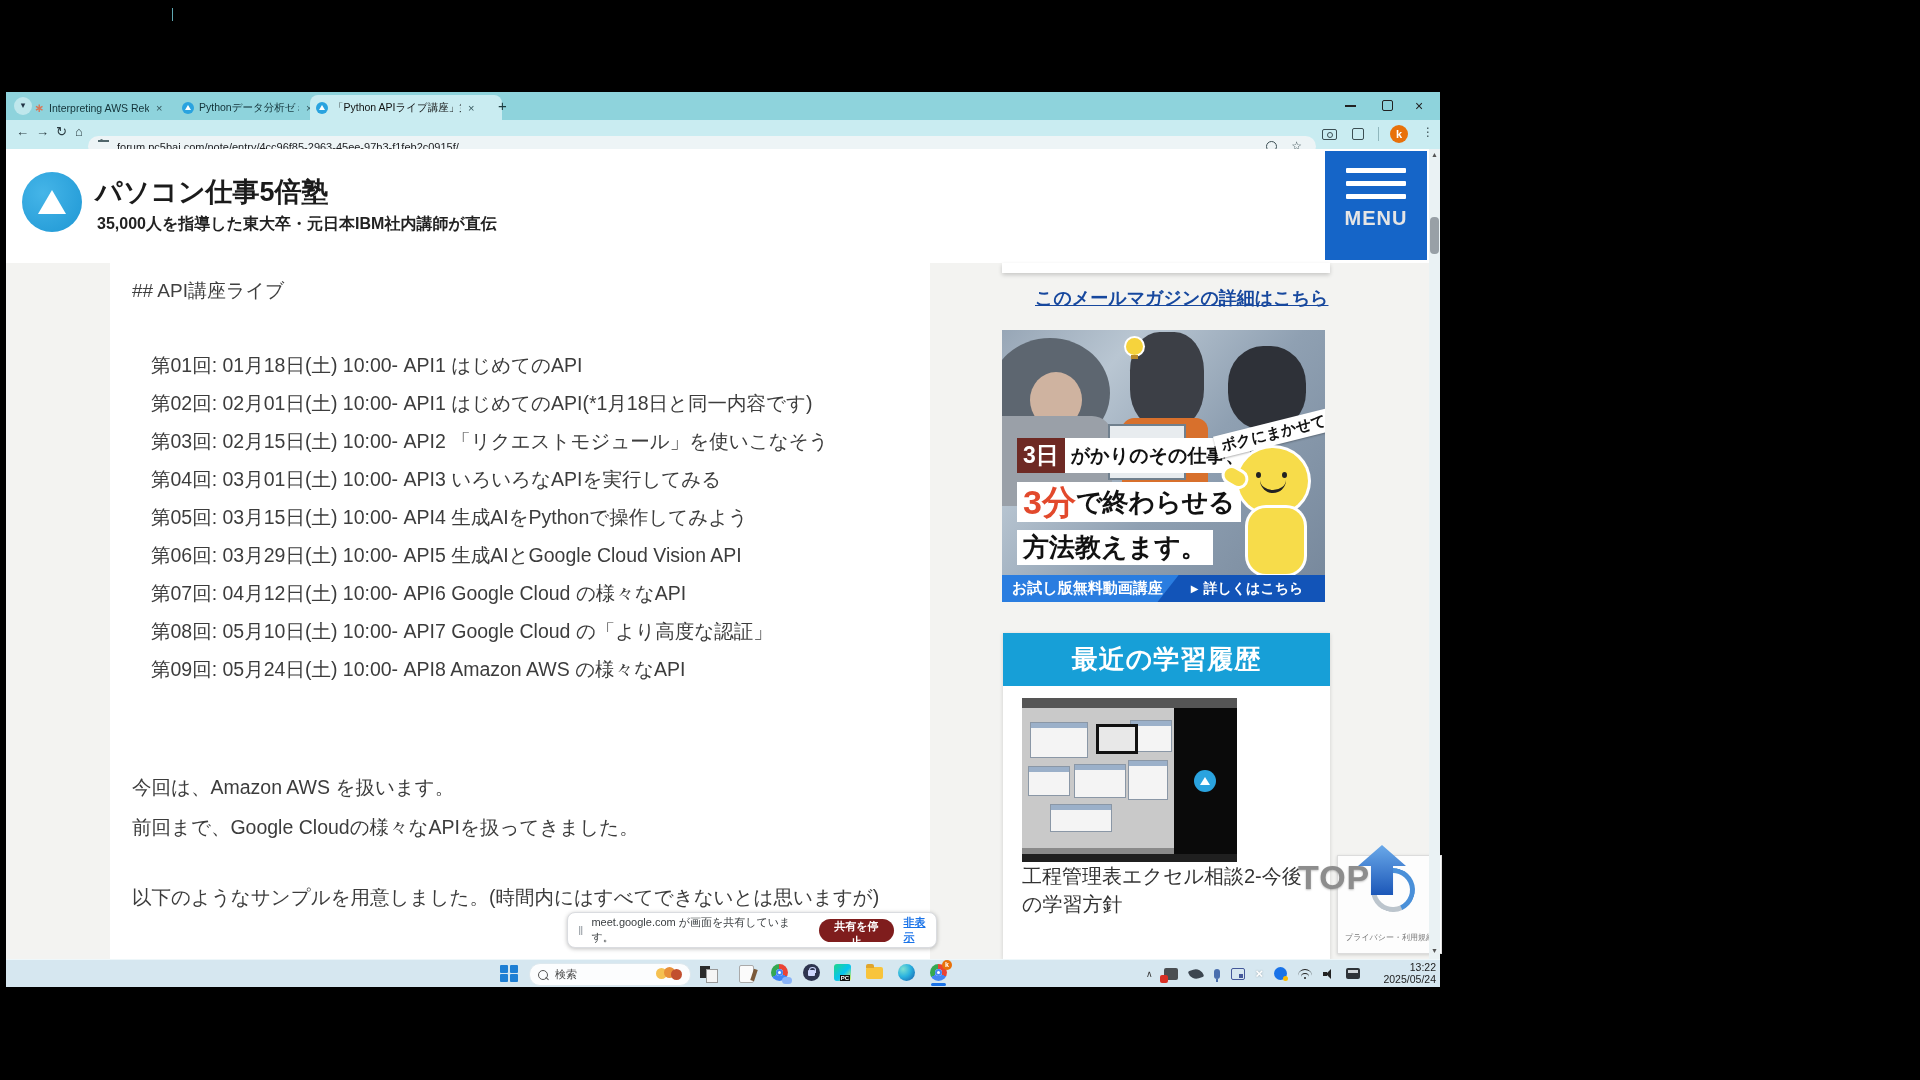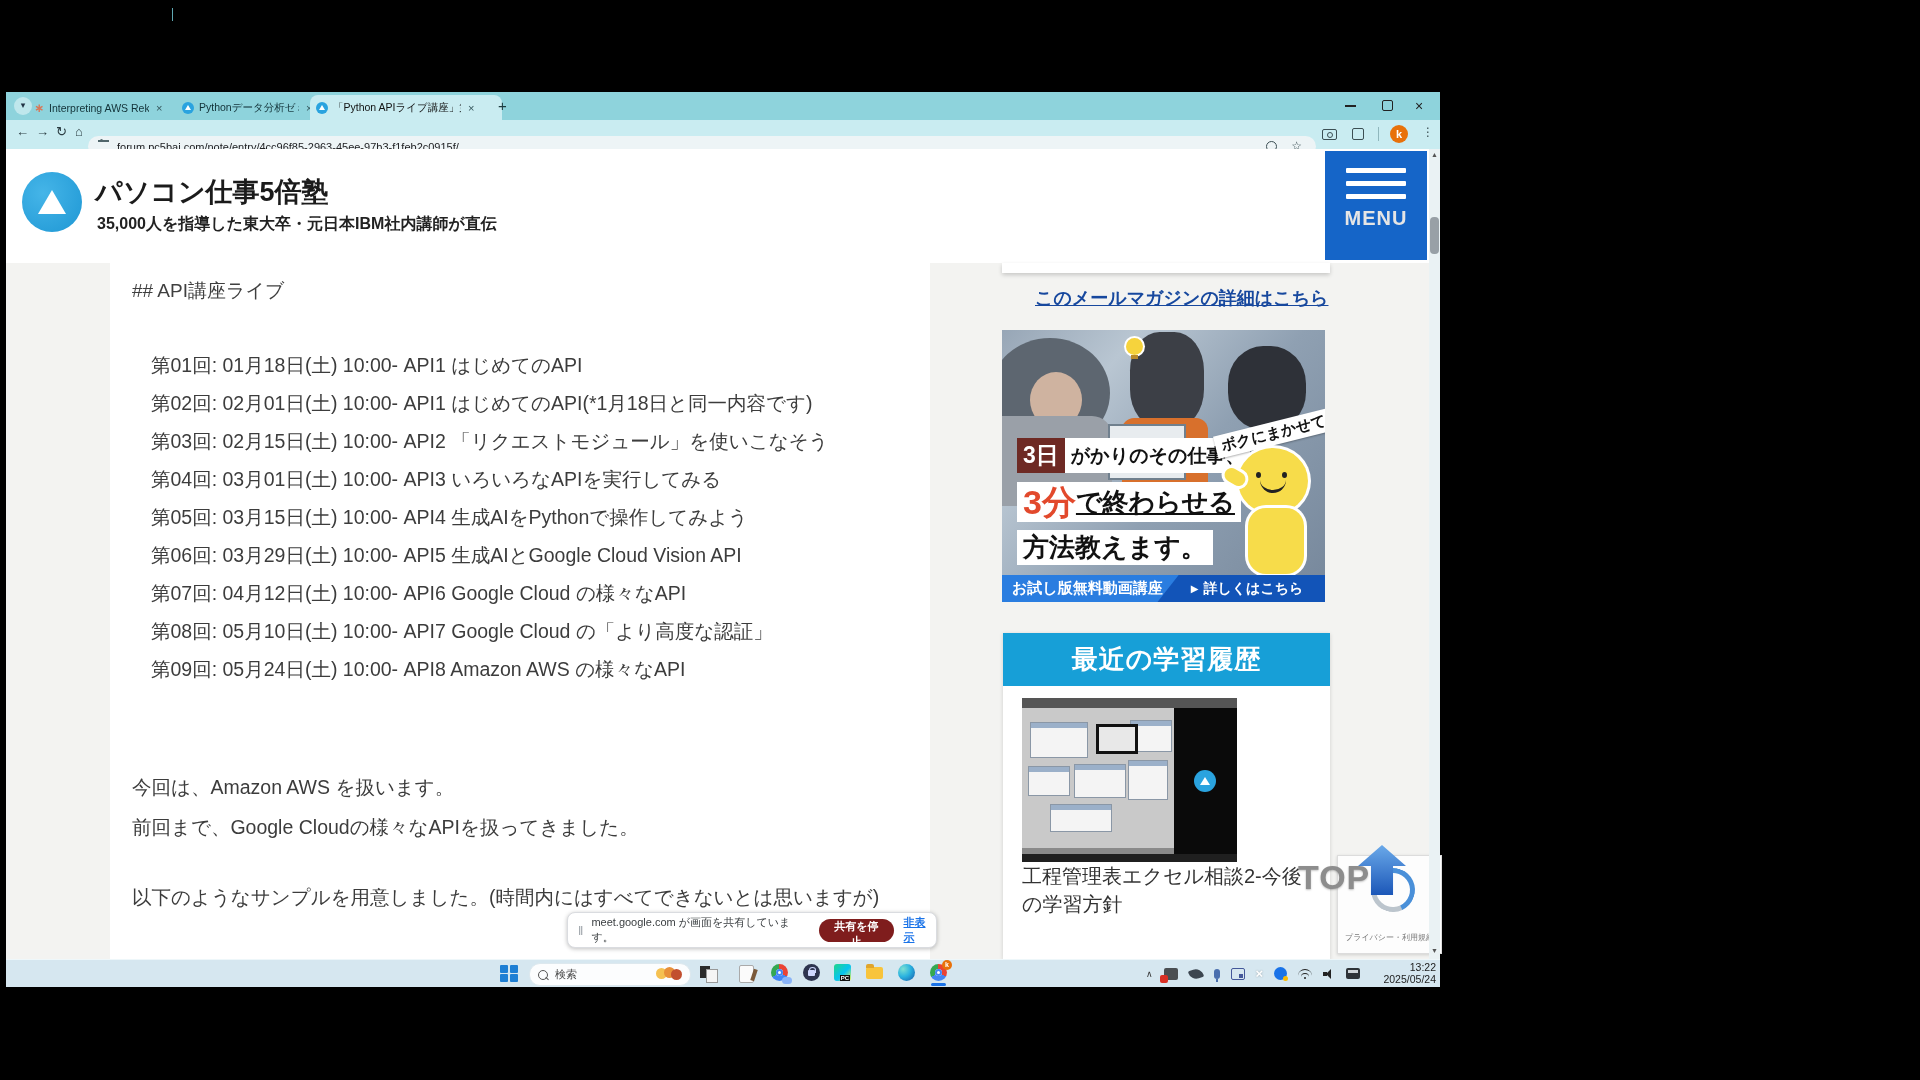--- a/index.html
+++ b/index.html
@@ -299,21 +299,21 @@
     <div class="hairR"></div>
     <div class="bulb"></div>
     <div class="catchrow" style="left:15px;top:108px;">
       <span class="c1em">3日</span>
       <span class="cwhite" style="font-size:19px;">がかりのその仕事、</span>
     </div>
     <div class="ribbon">ボクにまかせて</div>
     <div class="catchrow" style="left:15px;top:152px;">
       <span class="cwhite">
           <span class="c2em">3分</span>
-          <span style="font-size:26px;text-decoration:underline;">で終わらせる</span>
+          <span style="font-size:26px;">で終わらせる</span>
         </span>
     </div>
     <div class="catchrow" style="left:15px;top:200px;">
       <span class="cwhite" style="font-size:26px;">方法教えます。</span>
     </div>
     <div class="mascot-head">
       <span class="eye" style="left:18px;"></span>
         <span class="eye" style="left:44px;"></span>
       <span class="smile"></span>
     </div>

